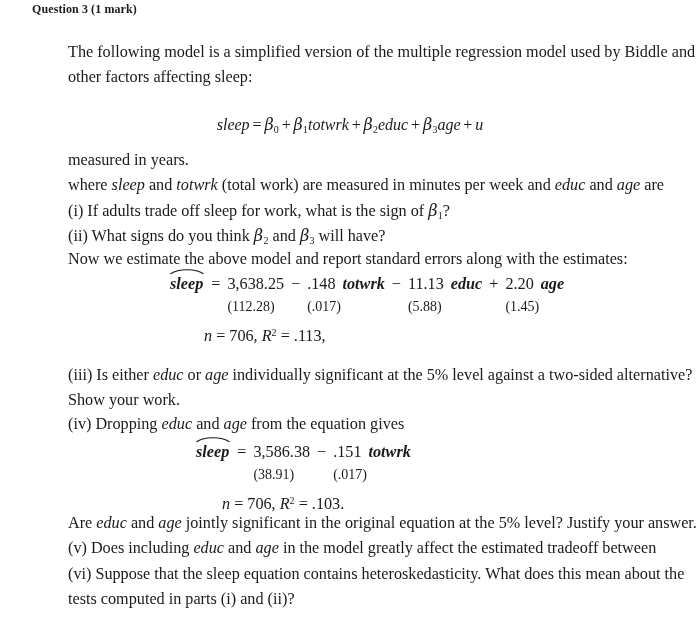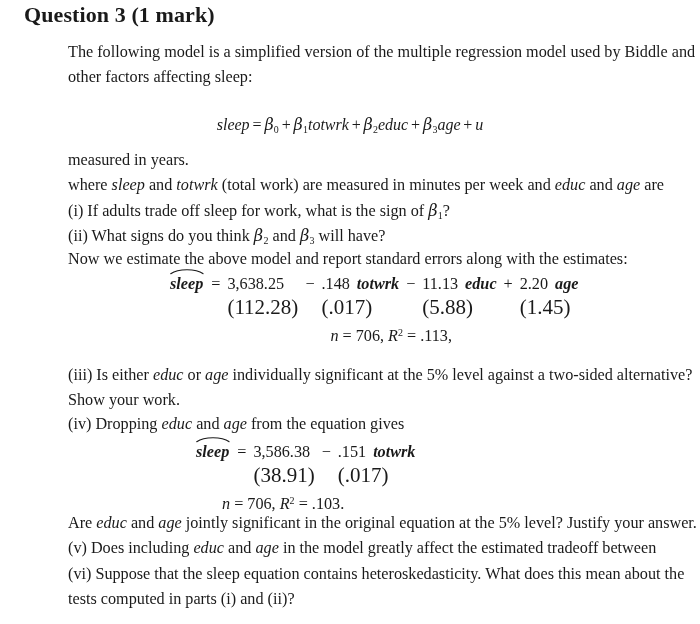--- a/index.html
+++ b/index.html
@@ -17,24 +17,24 @@
   }
   .page {
     position: relative;
     width: 700px;
     height: 624px;
     padding: 0;
     box-sizing: border-box;
   }
   .heading {
     position: absolute;
-    left: 24px;
+    left: 32px;
     top: 2px;
     font-weight: bold;
-    font-size: 22px;
+    font-size: 12px;
     letter-spacing: 0.1px;
     white-space: nowrap;
   }
   .body-block {
     position: absolute;
     left: 20px;
     width: 676px;
     font-size: 16.2px;
     line-height: 25.4px;
     text-align: left;
@@ -100,21 +100,21 @@
   .reg table { border-collapse: collapse; }
   .reg td {
     padding: 0 0;
     white-space: nowrap;
     vertical-align: baseline;
     line-height: 22px;
   }
   .reg .lbl { font-style: italic; font-weight: bold; padding-right: 6px; }
   .reg .eq  { font-style: normal; padding: 0 7px 0 2px; }
   .reg .num { font-style: normal; margin-left: 48px; }
-  .reg .se  { font-style: normal; font-size: 21px; }
+  .reg .se  { font-style: normal; font-size: 14px; }
   .reg .var { font-style: italic; font-weight: bold; padding-left: 7px; }
   .reg .sign { font-style: normal; padding: 0 7px; }
   .reg .se-row td { padding-top: 1px; }
   .reg .n-row td { padding-top: 4px; font-style: italic; }
   .reg .n-row .nrm { font-style: normal; }
 </style>
 </head>
 <body>
 
 <div class="page">
@@ -173,21 +173,21 @@
         <td></td>
         <td class="se">(112.28)</td>
         <td></td>
         <td class="se" colspan="2">(.017)</td>
         <td></td>
         <td class="se" colspan="2">(5.88)</td>
         <td></td>
         <td class="se" colspan="2">(1.45)</td>
       </tr>
       <tr class="n-row">
-        <td colspan="12" style="padding-left:34px;text-align:center;"><span>n</span> <span class="nrm">= 706,</span> <span>R</span><sup class="sp">2</sup> <span class="nrm">= .113,</span></td>
+        <td colspan="12" style="padding-left:34px;"><span>n</span> <span class="nrm">= 706,</span> <span>R</span><sup class="sp">2</sup> <span class="nrm">= .113,</span></td>
       </tr>
     </tbody>
       </table>
   </div>
 
   <div class="body-block" style="top:363px;">
     <div class="para"><span>(iii) Is either </span><span class="it">educ</span><span> or </span><span class="it">age</span><span> individually significant at the 5% level against a two-sided alternative?</span></div>
     <div class="para">Show your work.</div>
   </div>
 

